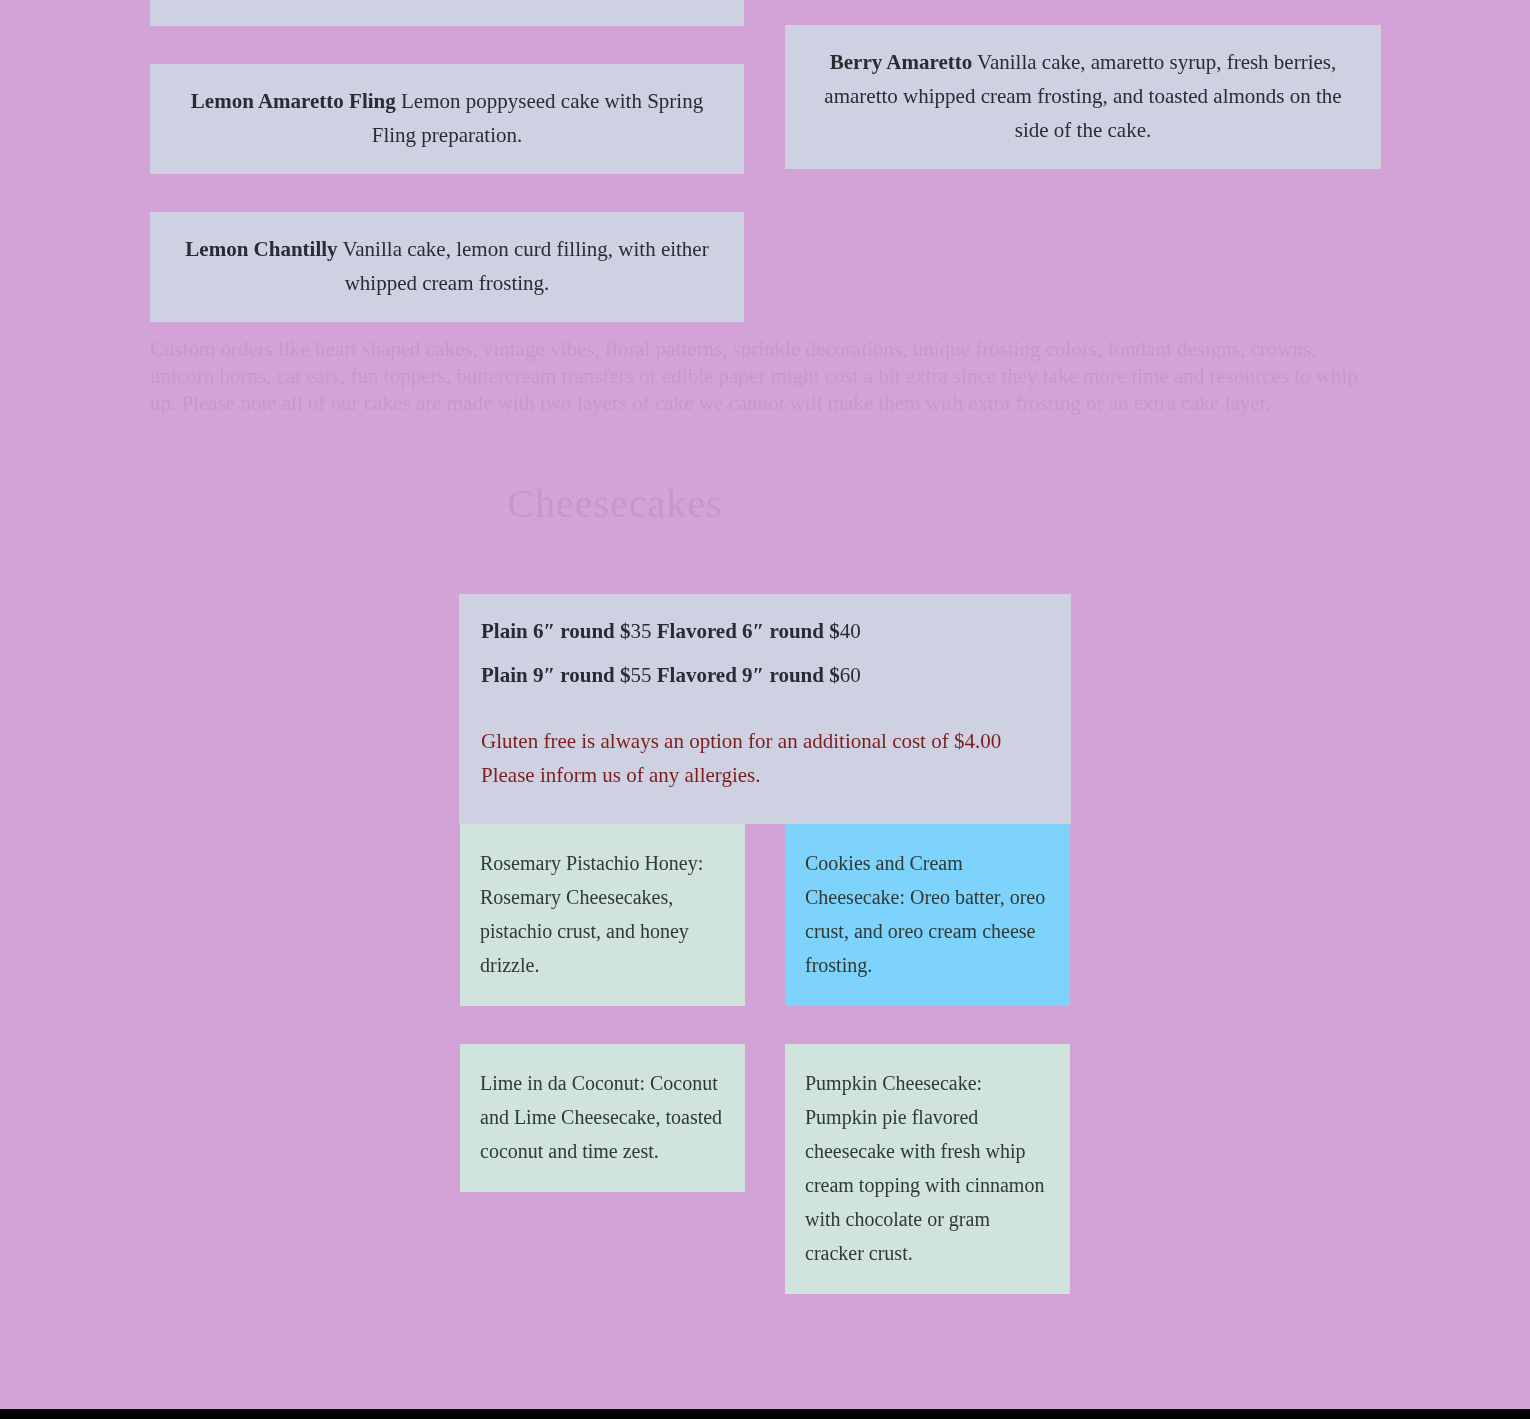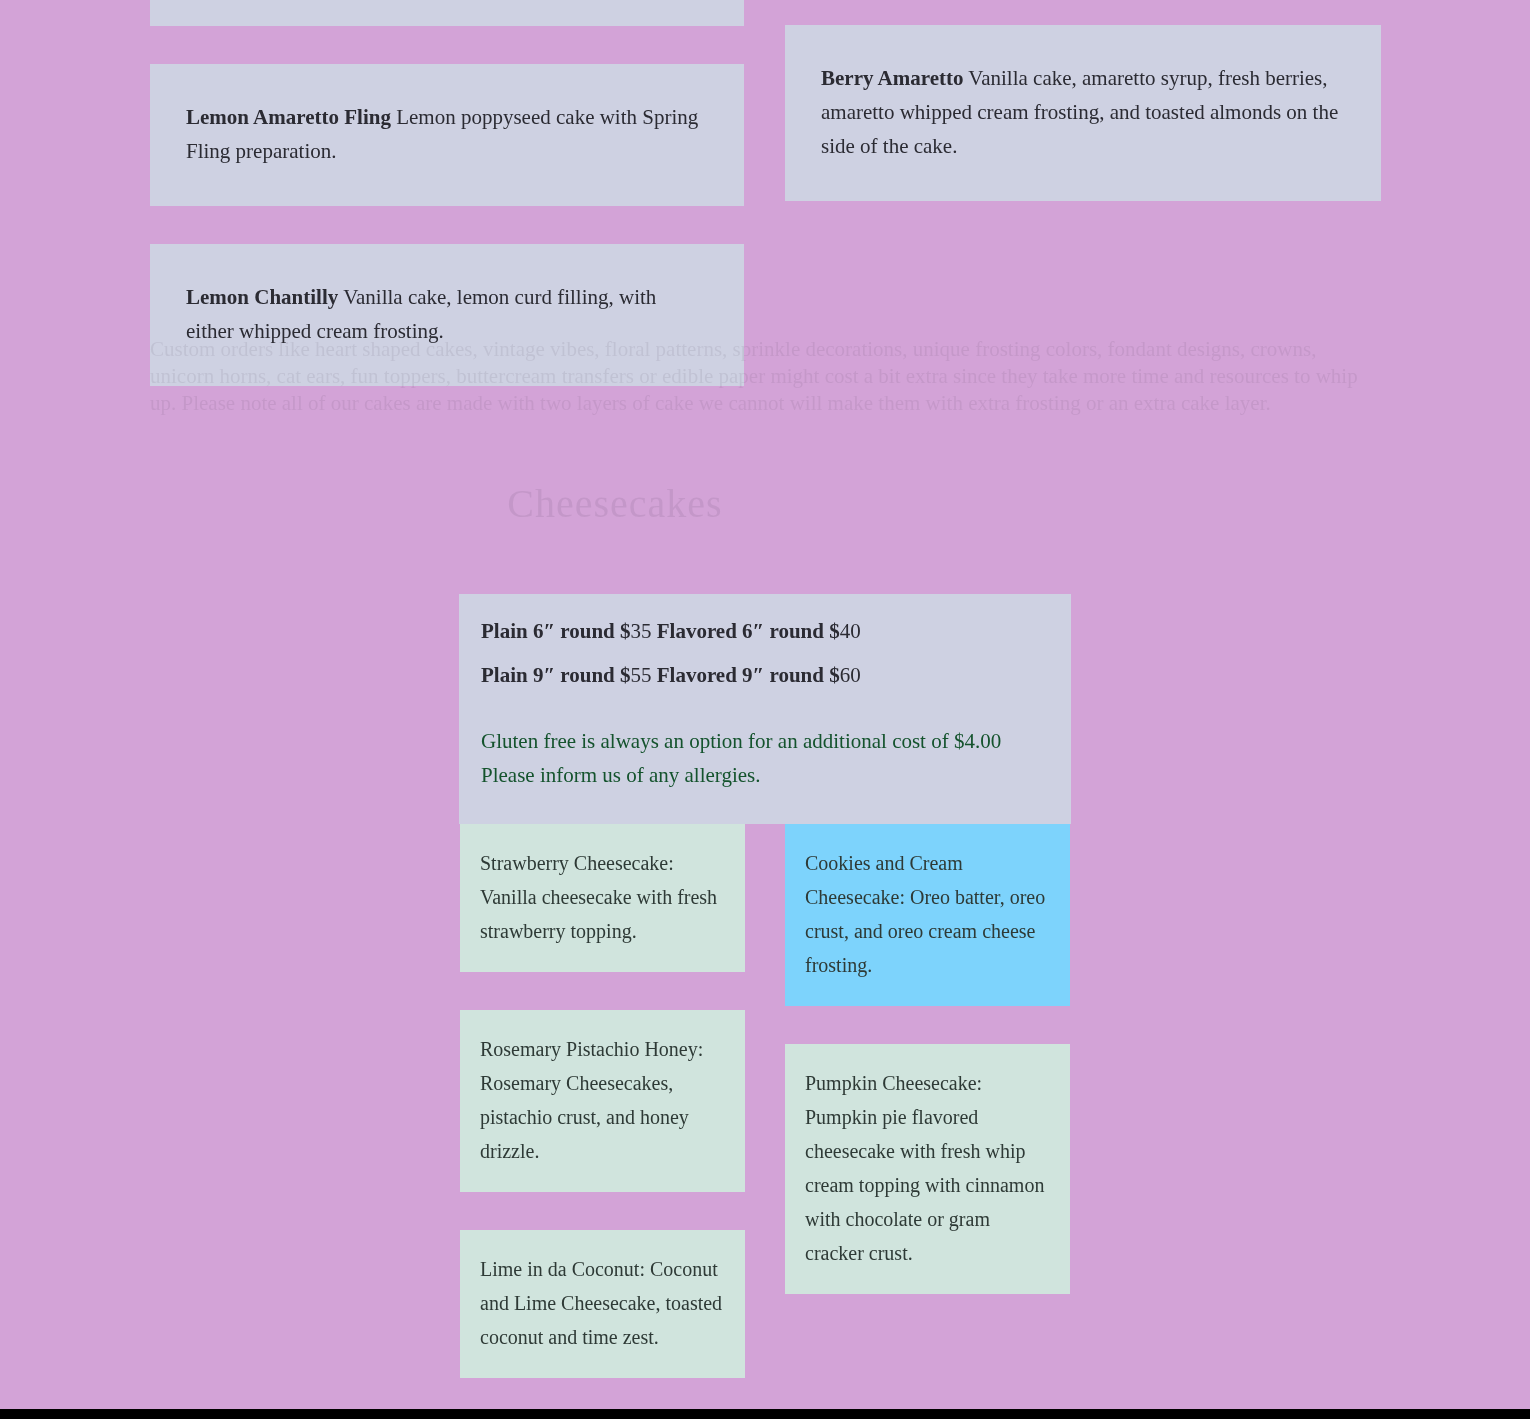--- a/index.html
+++ b/index.html
@@ -67,21 +67,22 @@
     overflow: hidden;
   }
   .card.right-offset {
     margin-top: 25px;
   }
 
   .item-text {
     font-size: 21px;
     line-height: 34px;
     color: #2b2b33;
-    margin: 16px;
+    margin: 0;
+    text-align: center;
   }
   .item-text b {
     font-weight: bold;
   }
 
   
   .fade-paragraph {
     position: absolute;
     left: 150px;
     top: 336px;
@@ -132,21 +133,21 @@
   }
   .price-line + .price-line {
     margin-top: 14px;
   }
   .price-line b {
     font-weight: bold;
   }
   .gf-note {
     font-size: 21px;
     line-height: 34px;
-    color: #14532d;
+    color: #7f1d1d;
     margin: 34px 2px 0 0;
     padding: 0 22px 22px 22px;
   }
 
   .flavor-grid {
     position: relative;
     width: 612px;
   }
   .flavor-col {
     position: absolute;
@@ -211,23 +212,20 @@
 
       <p class="price-line"><b>Plain 9″ round $</b><span>55</span><span> </span><b>Flavored 9″ round $</b><span>60</span></p>
 
       <p class="gf-note">Gluten free is always an option for an additional cost of $4.00 Please inform us of any allergies.</p>
     </div>
 
     <div class="flavor-grid">
 
       <div class="flavor-col left">
         <div class="flavor-card" style="background: rgb(208, 228, 221);">
-          <p class="flavor-text">Strawberry Cheesecake: Vanilla cheesecake with fresh strawberry topping.</p>
-        </div>
-        <div class="flavor-card" style="background: rgb(208, 228, 221);">
           <p class="flavor-text">Rosemary Pistachio Honey: Rosemary Cheesecakes, pistachio crust, and honey drizzle.</p>
         </div>
         <div class="flavor-card" style="background: rgb(208, 228, 221);">
           <p class="flavor-text">Lime in da Coconut: Coconut and Lime Cheesecake, toasted coconut and time zest.</p>
         </div>
       </div>
 
       <div class="flavor-col right">
         <div class="flavor-card" style="background: #7dd3fc;">
           <p class="flavor-text">Cookies and Cream Cheesecake: Oreo batter, oreo crust, and oreo cream cheese frosting.</p>

